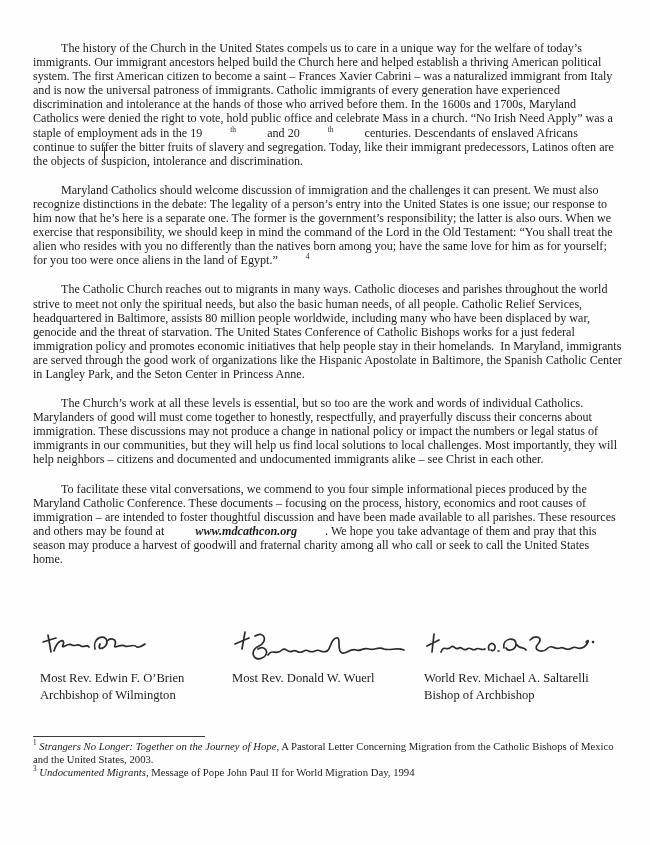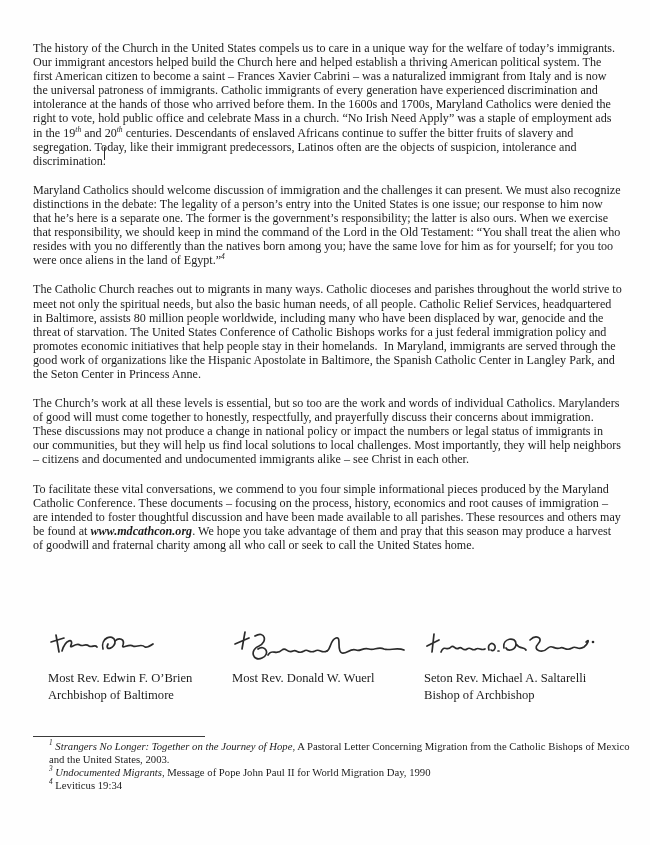--- a/index.html
+++ b/index.html
@@ -9,42 +9,42 @@
     background:#fefefe;
     font-family:"Liberation Serif", serif;
     color:#1c1c1c;
     overflow:hidden;
   }
   .letter-body{
     position:absolute;left:33px;top:41px;width:589px;
     font-size:12.1px;line-height:14.1px;
   }
   .para{margin:0 0 15px 0;}
-  .para span, .para em, .para sup{white-space:pre-wrap;}
-  sup{font-size:0.62em;vertical-align:super;line-height:0;font-style:italic;}
+  .para span, .para em, .para sup{white-space:pre-wrap;margin-left:28px;}
+  sup{font-size:0.62em;vertical-align:super;line-height:0;}
   em.bold{font-weight:bold;}
   .caret{
     position:absolute;left:104px;top:147px;width:1px;height:13px;
     background:#2a2a2a;
   }
   .sig-col{position:absolute;top:629px;width:190px;}
-  .sig-col-1{left:48px;}
+  .sig-col-1{left:40px;}
   .sig-col-2{left:232px;}
   .sig-col-3{left:424px;}
   .sig-art{display:block;margin:0 0 5px 0;}
   .sig-art path{fill:none;stroke:#2b2b2b;stroke-width:1.7;stroke-linecap:round;stroke-linejoin:round;}
   .sig-name{font-size:12.6px;line-height:17px;}
   .sig-title{font-size:12.6px;line-height:17px;}
   .fn-sep{
     position:absolute;left:33px;top:736px;width:172px;height:0;
     border-top:1.3px solid #3a3a3a;
   }
   .footnotes{
     position:absolute;left:33px;top:740px;width:588px;
-    font-size:10.7px;line-height:13px;margin-left:16px;
+    font-size:10.7px;line-height:13px;
   }
   .footnote{margin:0;}
   .footnote sup{font-size:0.68em;}
 </style>
 </head>
 <body>
 
 <div class="page">
 
   <span class="caret"></span>
@@ -58,21 +58,21 @@
     </div>
 
   <div class="sig-col sig-col-1">
     <svg class="sig-art" width="108" height="36" viewBox="0 0 108 36">
       <path d="M8 6 L11 23 M3 13 L16 9"></path>
       <path d="M14 22 C18 9 26 10 23 16 C21 21 28 13 32 16 C35 18 37 14 41 17 C44 19 47 15 49 18"></path>
       <path d="M55 20 C52 9 65 4 67 12 C68 19 56 23 60 15"></path>
       <path d="M67 12 C71 8 77 10 75 16 C73 21 81 14 85 17 C88 19 93 14 97 18 C99 19 102 17 105 15"></path>
     </svg>
     <div class="sig-name">Most Rev. Edwin F. O’Brien</div>
-    <div class="sig-title">Archbishop of Baltimore</div>
+    <div class="sig-title">Archbishop of Wilmington</div>
   </div>
 
   <div class="sig-col sig-col-2">
     <svg class="sig-art" width="178" height="36" viewBox="0 0 178 36">
       <path d="M3 15 L17 9 M13 3 L10 20"></path>
       <path d="M23 7 C33 1 36 13 27 17 C17 21 21 33 30 29 C39 25 33 15 26 20"></path>
       <path d="M36 26 C40 19 44 27 50 21 C54 17 55 25 61 22 C65 20 66 26 72 22 C76 19 77 25 83 22 C88 19 89 25 95 22"></path>
       <path d="M95 22 C99 20 98 11 104 9 C110 7 104 22 110 24 C115 25 118 19 124 21 C128 23 131 18 137 20 C142 22 146 17 152 20 C157 22 165 18 172 21"></path>
     </svg>
     <div class="sig-name">Most Rev. Donald W. Wuerl</div>
@@ -80,24 +80,23 @@
 
   <div class="sig-col sig-col-3">
     <svg class="sig-art" width="172" height="36" viewBox="0 0 172 36">
       <path d="M3 17 L15 11 M10 5 L8 23"></path>
       <path d="M17 23 C20 15 23 23 27 18 C30 15 31 22 35 19 C38 17 39 23 43 20 C47 17 48 23 52 20 C55 18 57 22 61 20"></path>
       <path d="M65 21 C63 15 69 12 71 17 C72 20 69 23 67 21 M74 22 L75 22"></path>
       <path d="M80 19 C78 9 92 7 92 15 C92 21 84 23 82 19 M92 15 C96 21 100 17 102 21"></path>
       <path d="M106 11 C112 5 120 9 114 15 C108 21 118 25 124 19 C128 15 130 21 136 19 C140 17 142 23 148 19 C152 16 154 22 160 18 C164 15 166 9 162 13"></path>
       <circle cx="169" cy="13" r="1.3" fill="#2b2b2b" stroke="none"></circle>
     </svg>
-    <div class="sig-name">Seton Rev. Michael A. Saltarelli</div>
+    <div class="sig-name">World Rev. Michael A. Saltarelli</div>
     <div class="sig-title">Bishop of Archbishop</div>
   </div>
 
   <div class="fn-sep"></div>
   <div class="footnotes" id="footnotes">
       <div class="footnote"><sup>1</sup> <em>Strangers No Longer: Together on the Journey of Hope</em><span>, A Pastoral Letter Concerning Migration from the Catholic Bishops of Mexico and the United States, 2003.</span></div>
-      <div class="footnote"><sup>3</sup> <em>Undocumented Migrants</em><span>, Message of Pope John Paul II for World Migration Day, 1990</span></div>
-      <div class="footnote"><sup>4</sup> <span>Leviticus 19:34</span></div>
+      <div class="footnote"><sup>3</sup> <em>Undocumented Migrants</em><span>, Message of Pope John Paul II for World Migration Day, 1994</span></div>
     </div>
 
 </div>
 
 </body></html>

